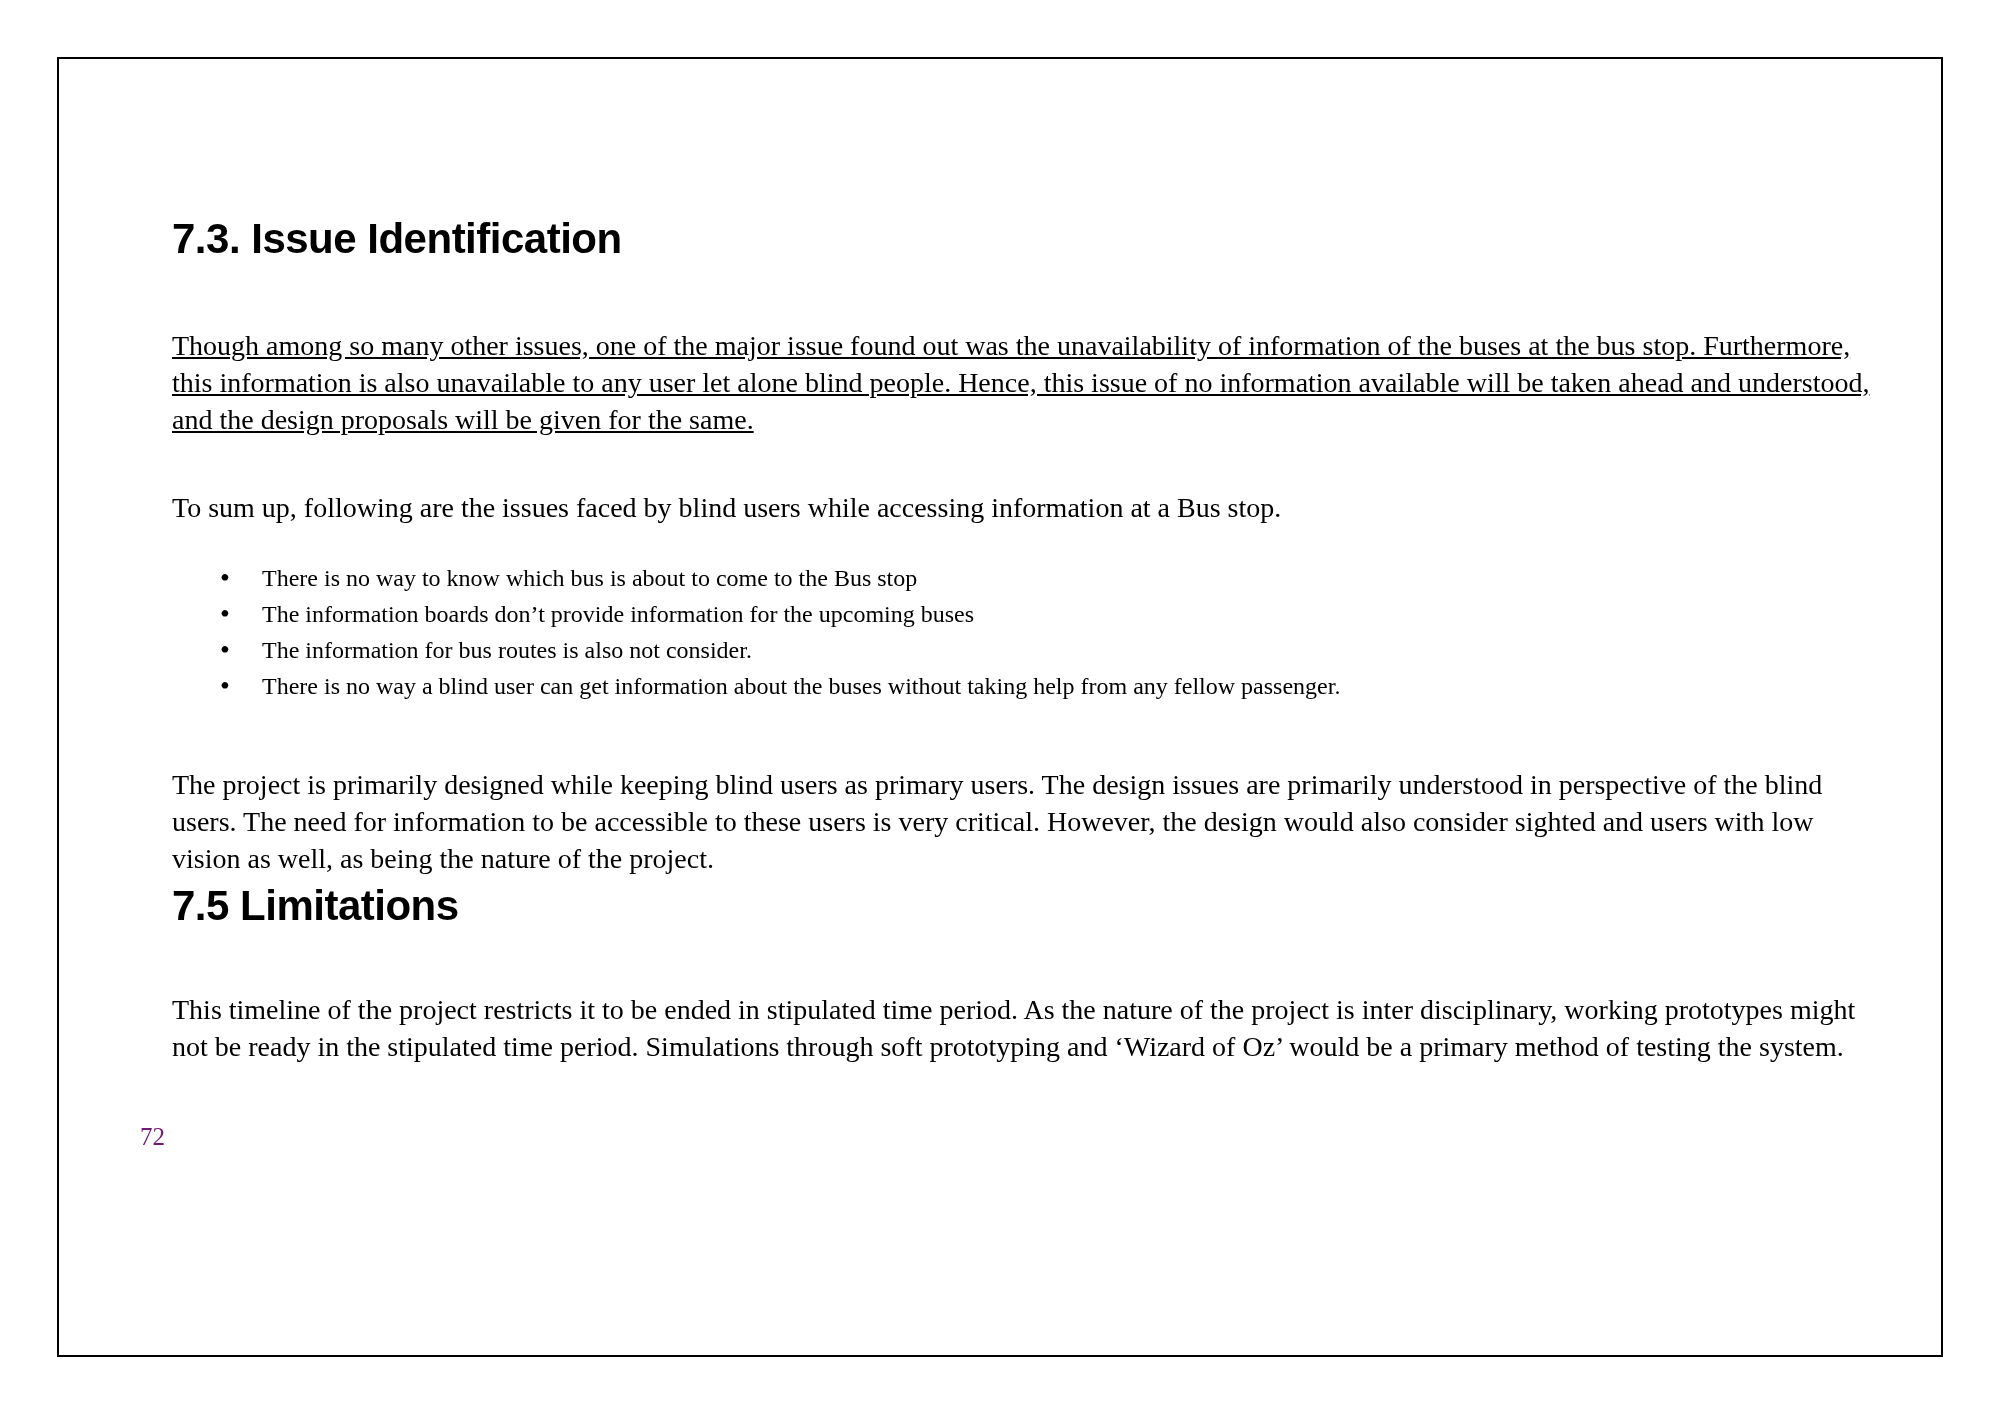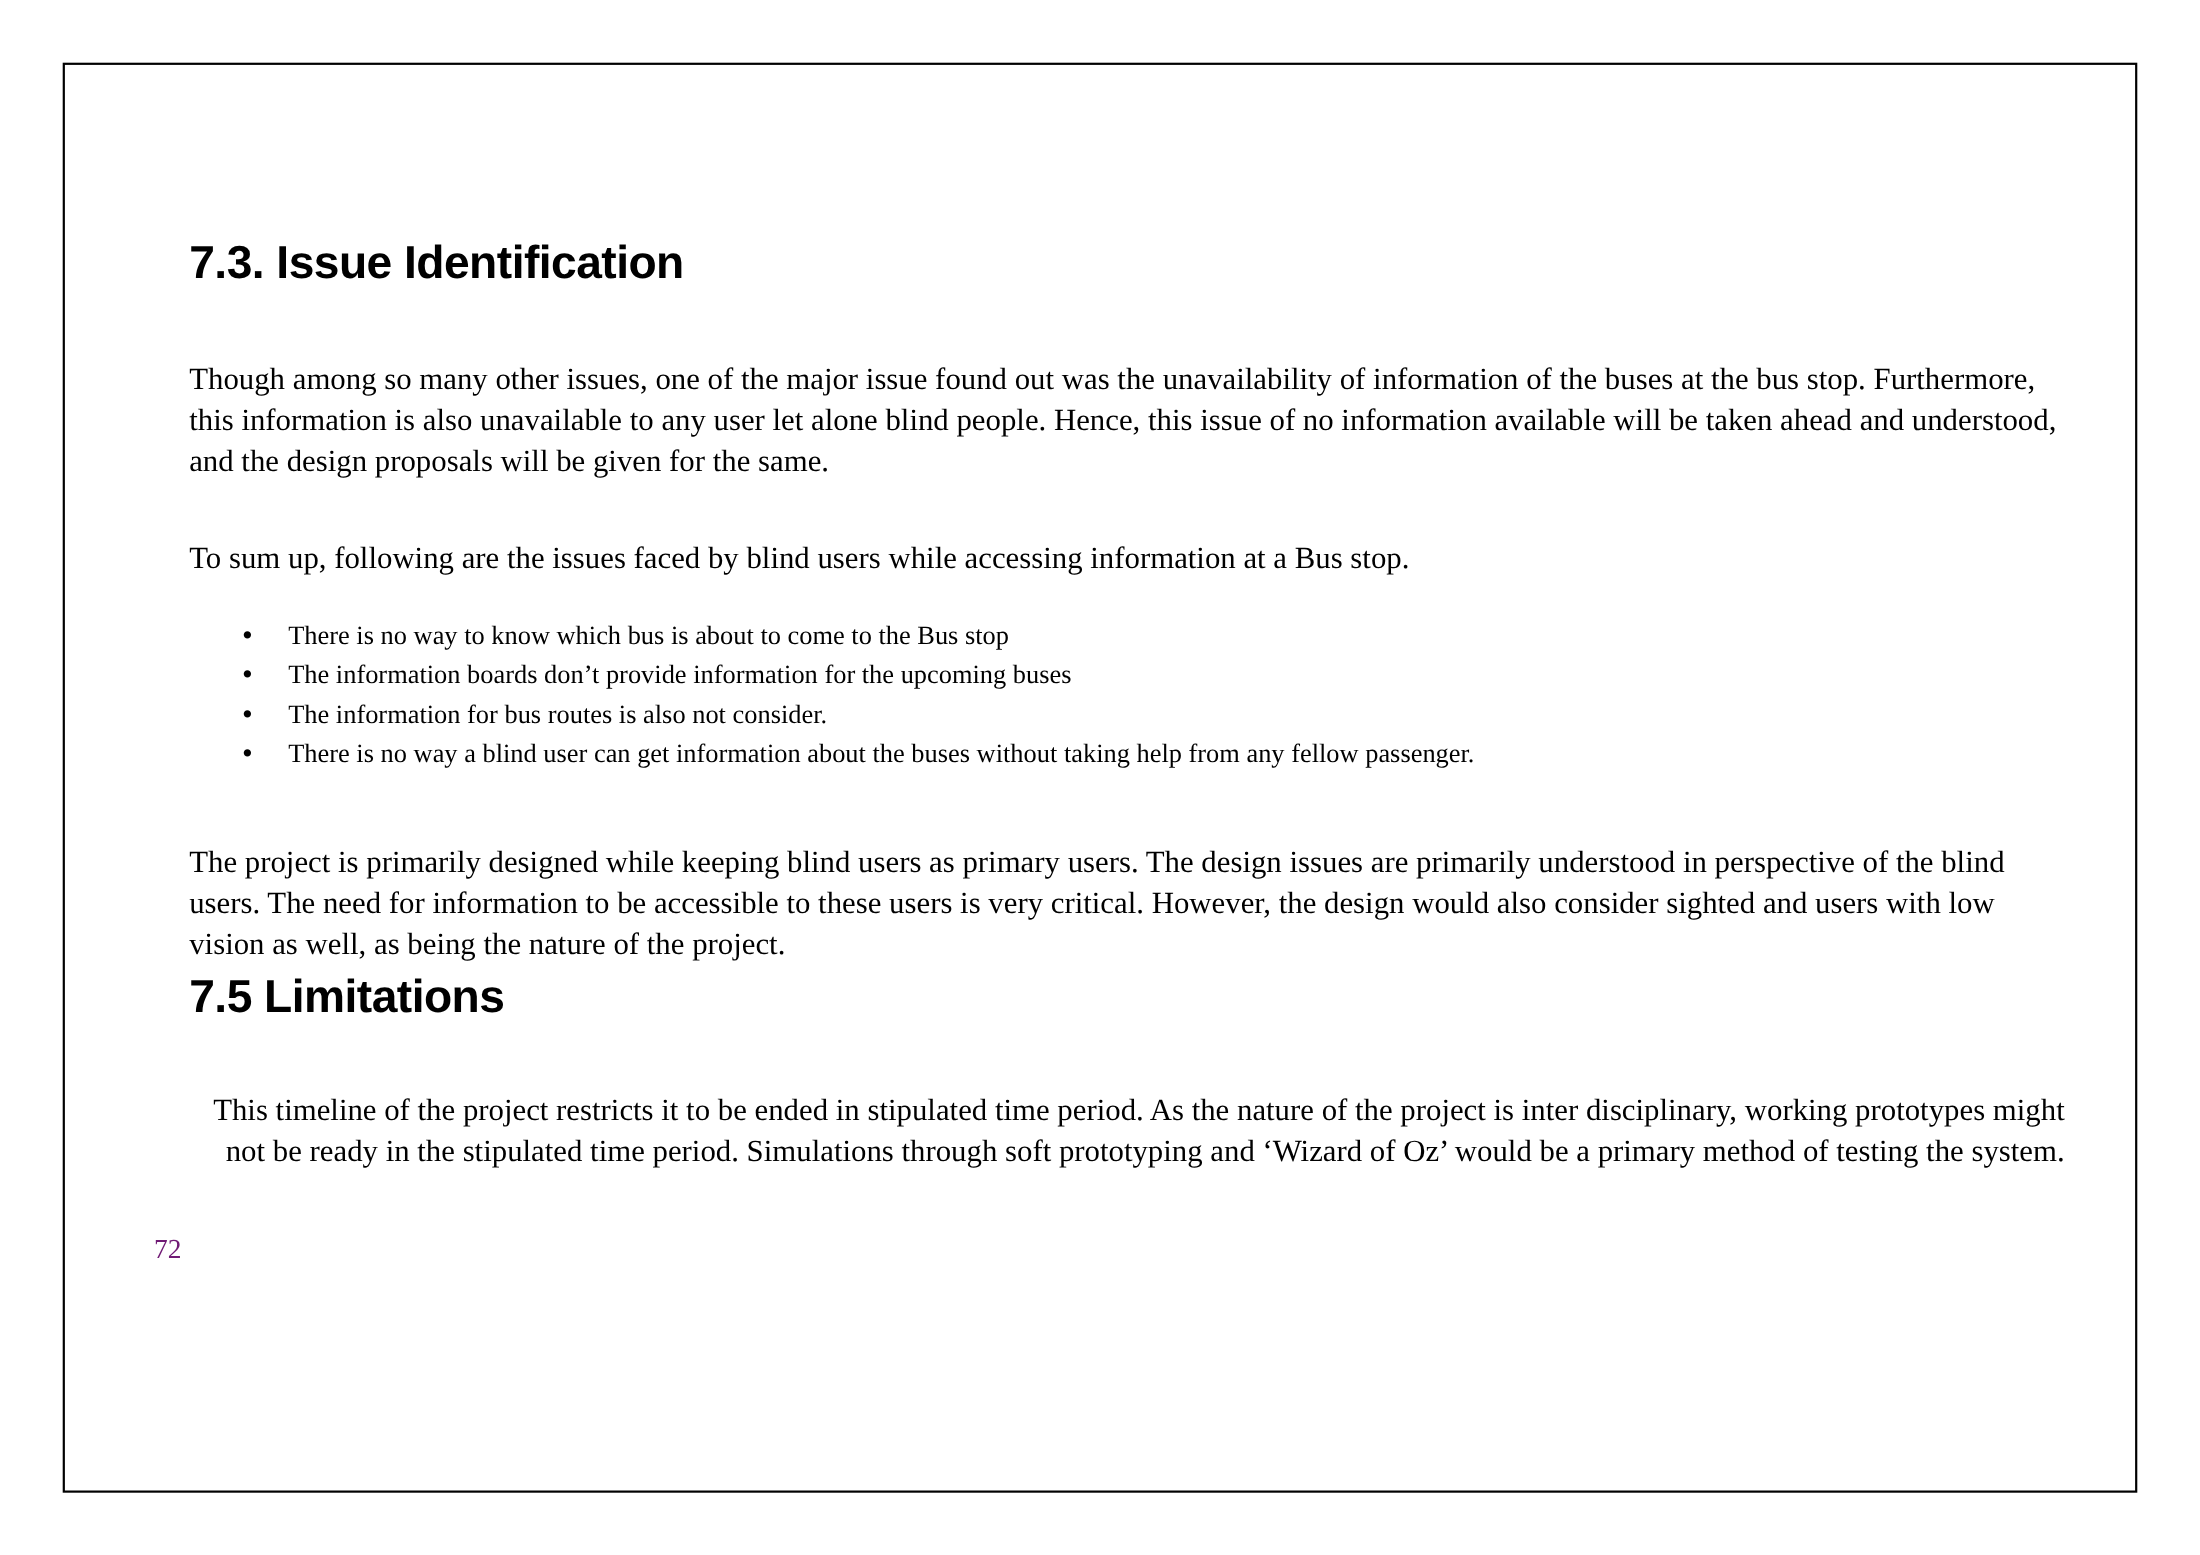--- a/index.html
+++ b/index.html
@@ -33,24 +33,24 @@
   }
   .h-73 { margin-top: 157px; }
   .h-74 { margin-top: 35px; }
   .h-75 { margin-top: 6px; }
   p.body-text {
     font-family: "Liberation Serif", serif;
     font-size: 28px;
     line-height: 37px;
     color: #000000;
   }
-  .p-issue-1 { margin-top: 65px; }
+  .p-issue-1 { margin-top: 65px; text-decoration: underline; }
   .p-issue-2 { margin-top: 51px; }
   .p-scope   { margin-top: 62px; }
-  .p-limits  { margin-top: 62px; text-align: right; }
+  .p-limits  { margin-top: 62px; }
   ul.issue-list {
     list-style: none;
     margin-top: 34px;
   }
   ul.issue-list li {
     position: relative;
     padding-left: 90px;
     font-family: "Liberation Serif", serif;
     font-size: 24px;
     line-height: 36px;

